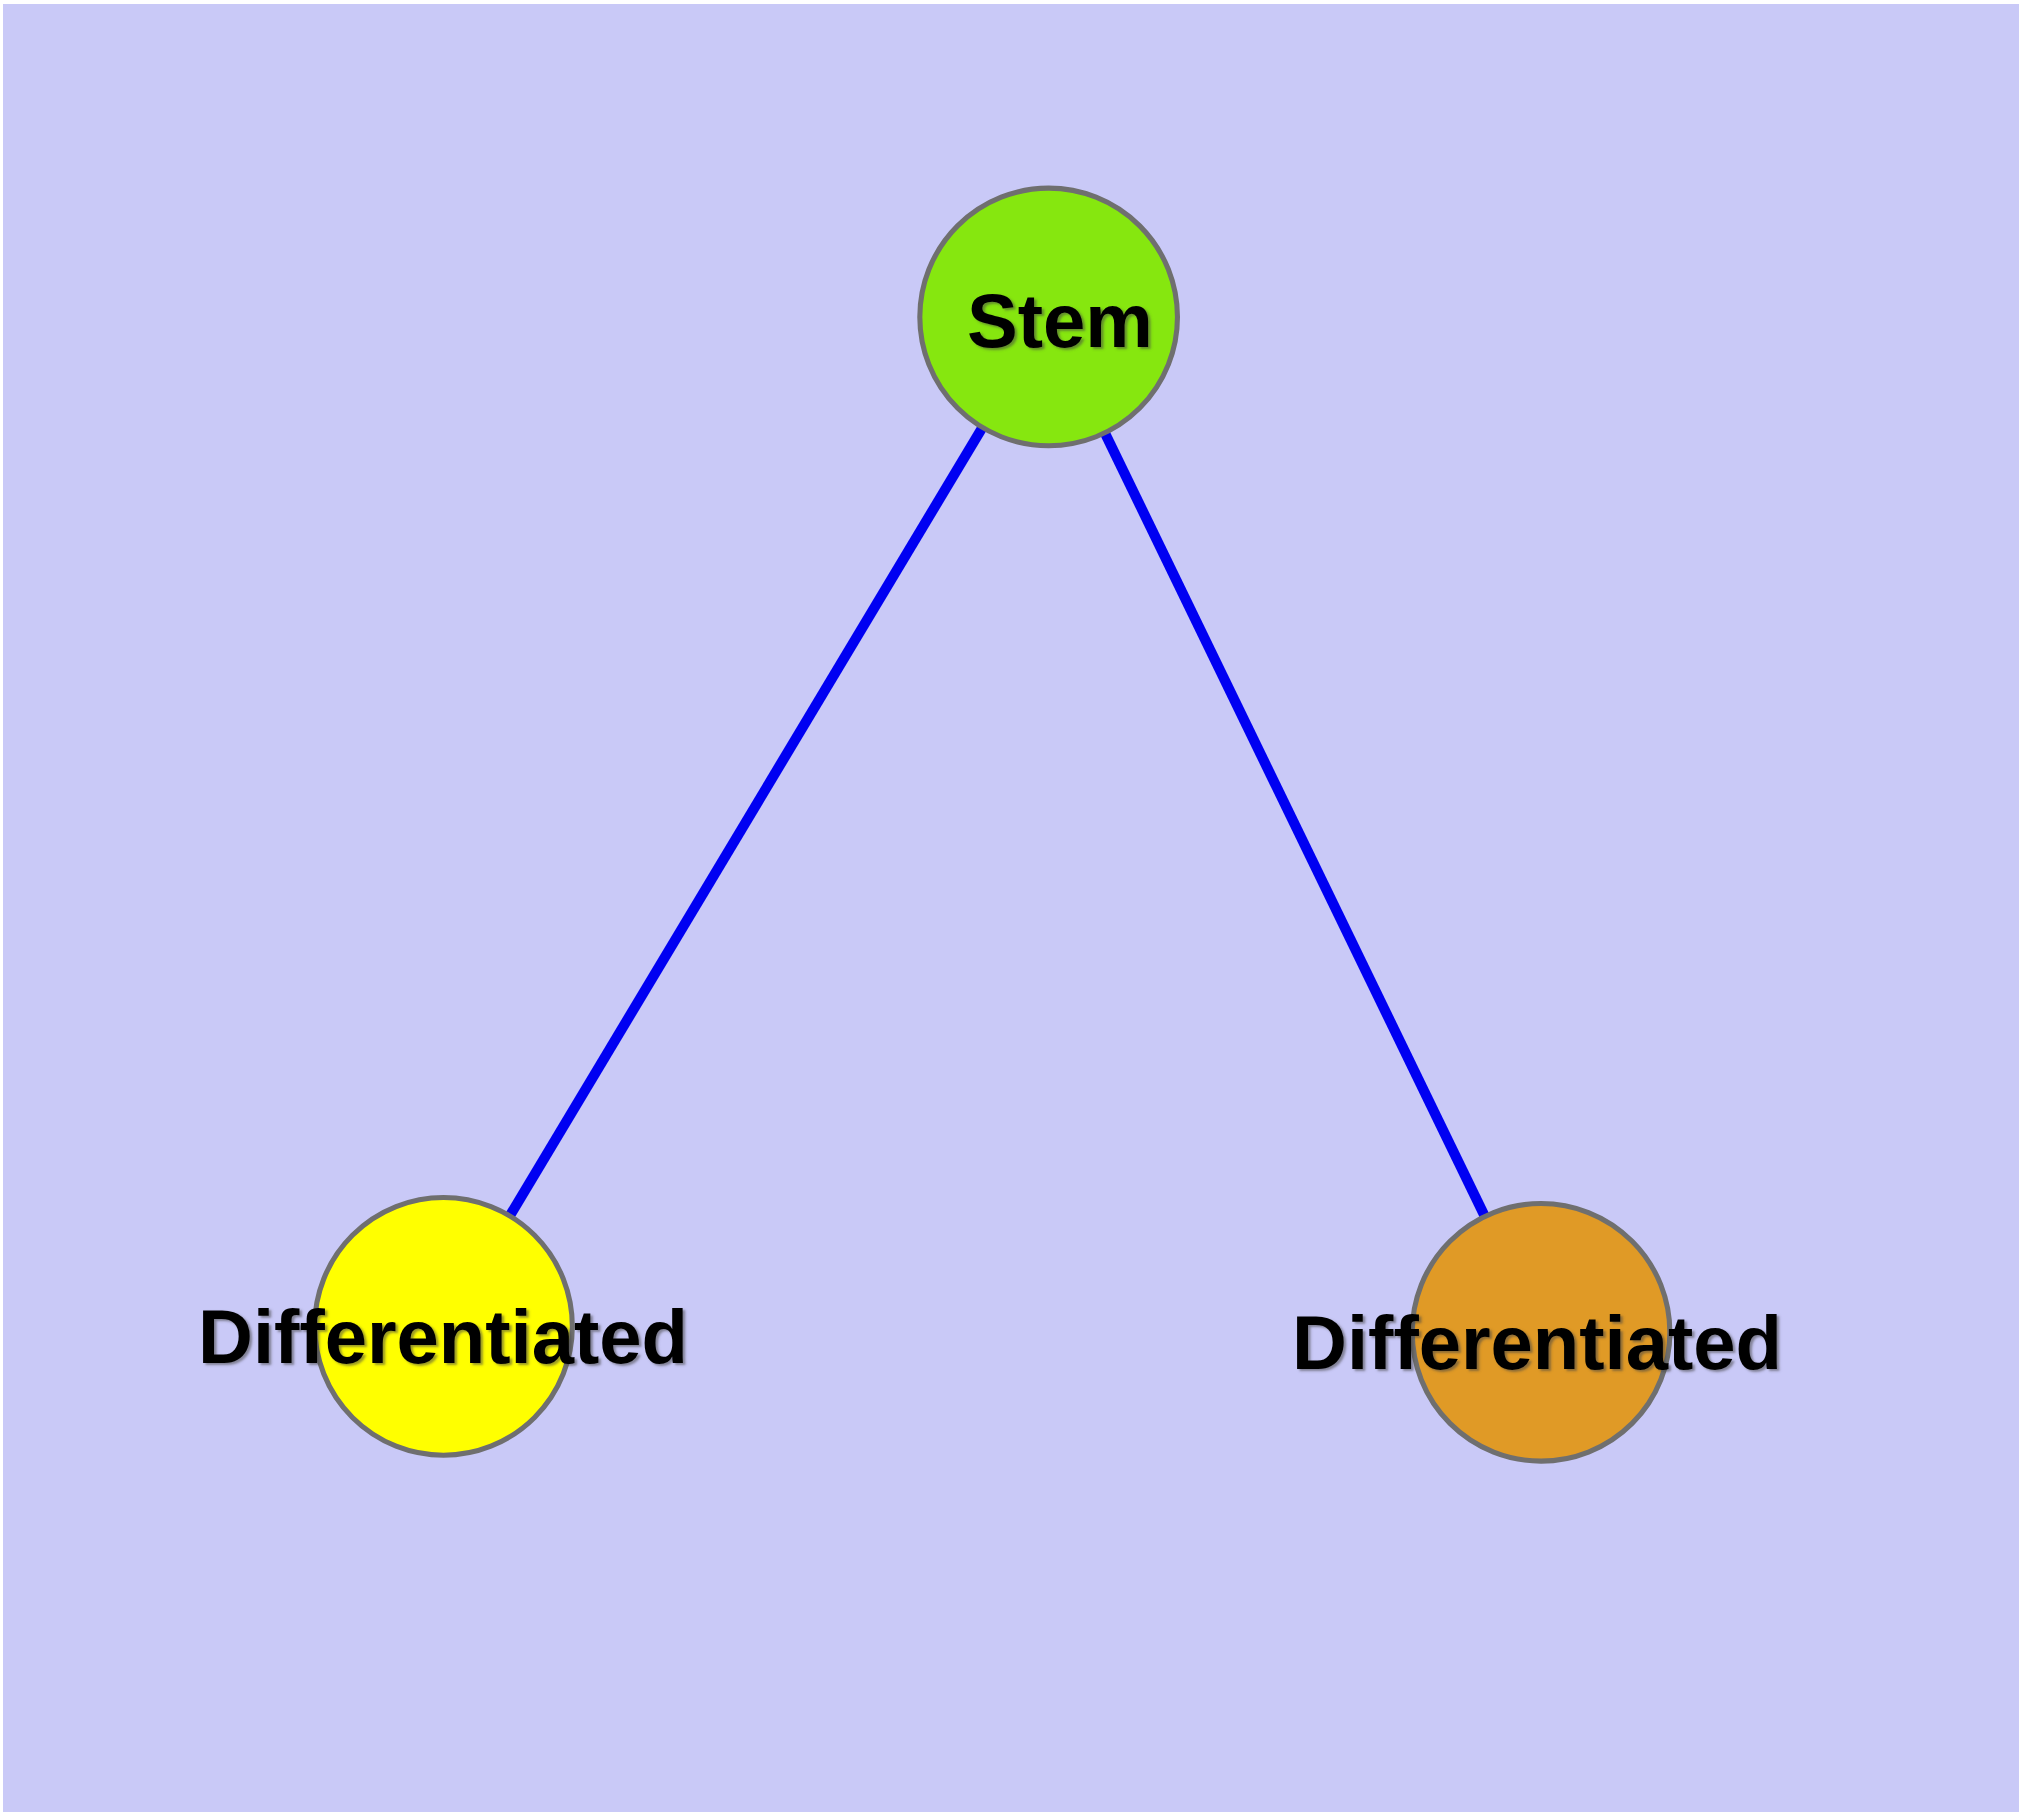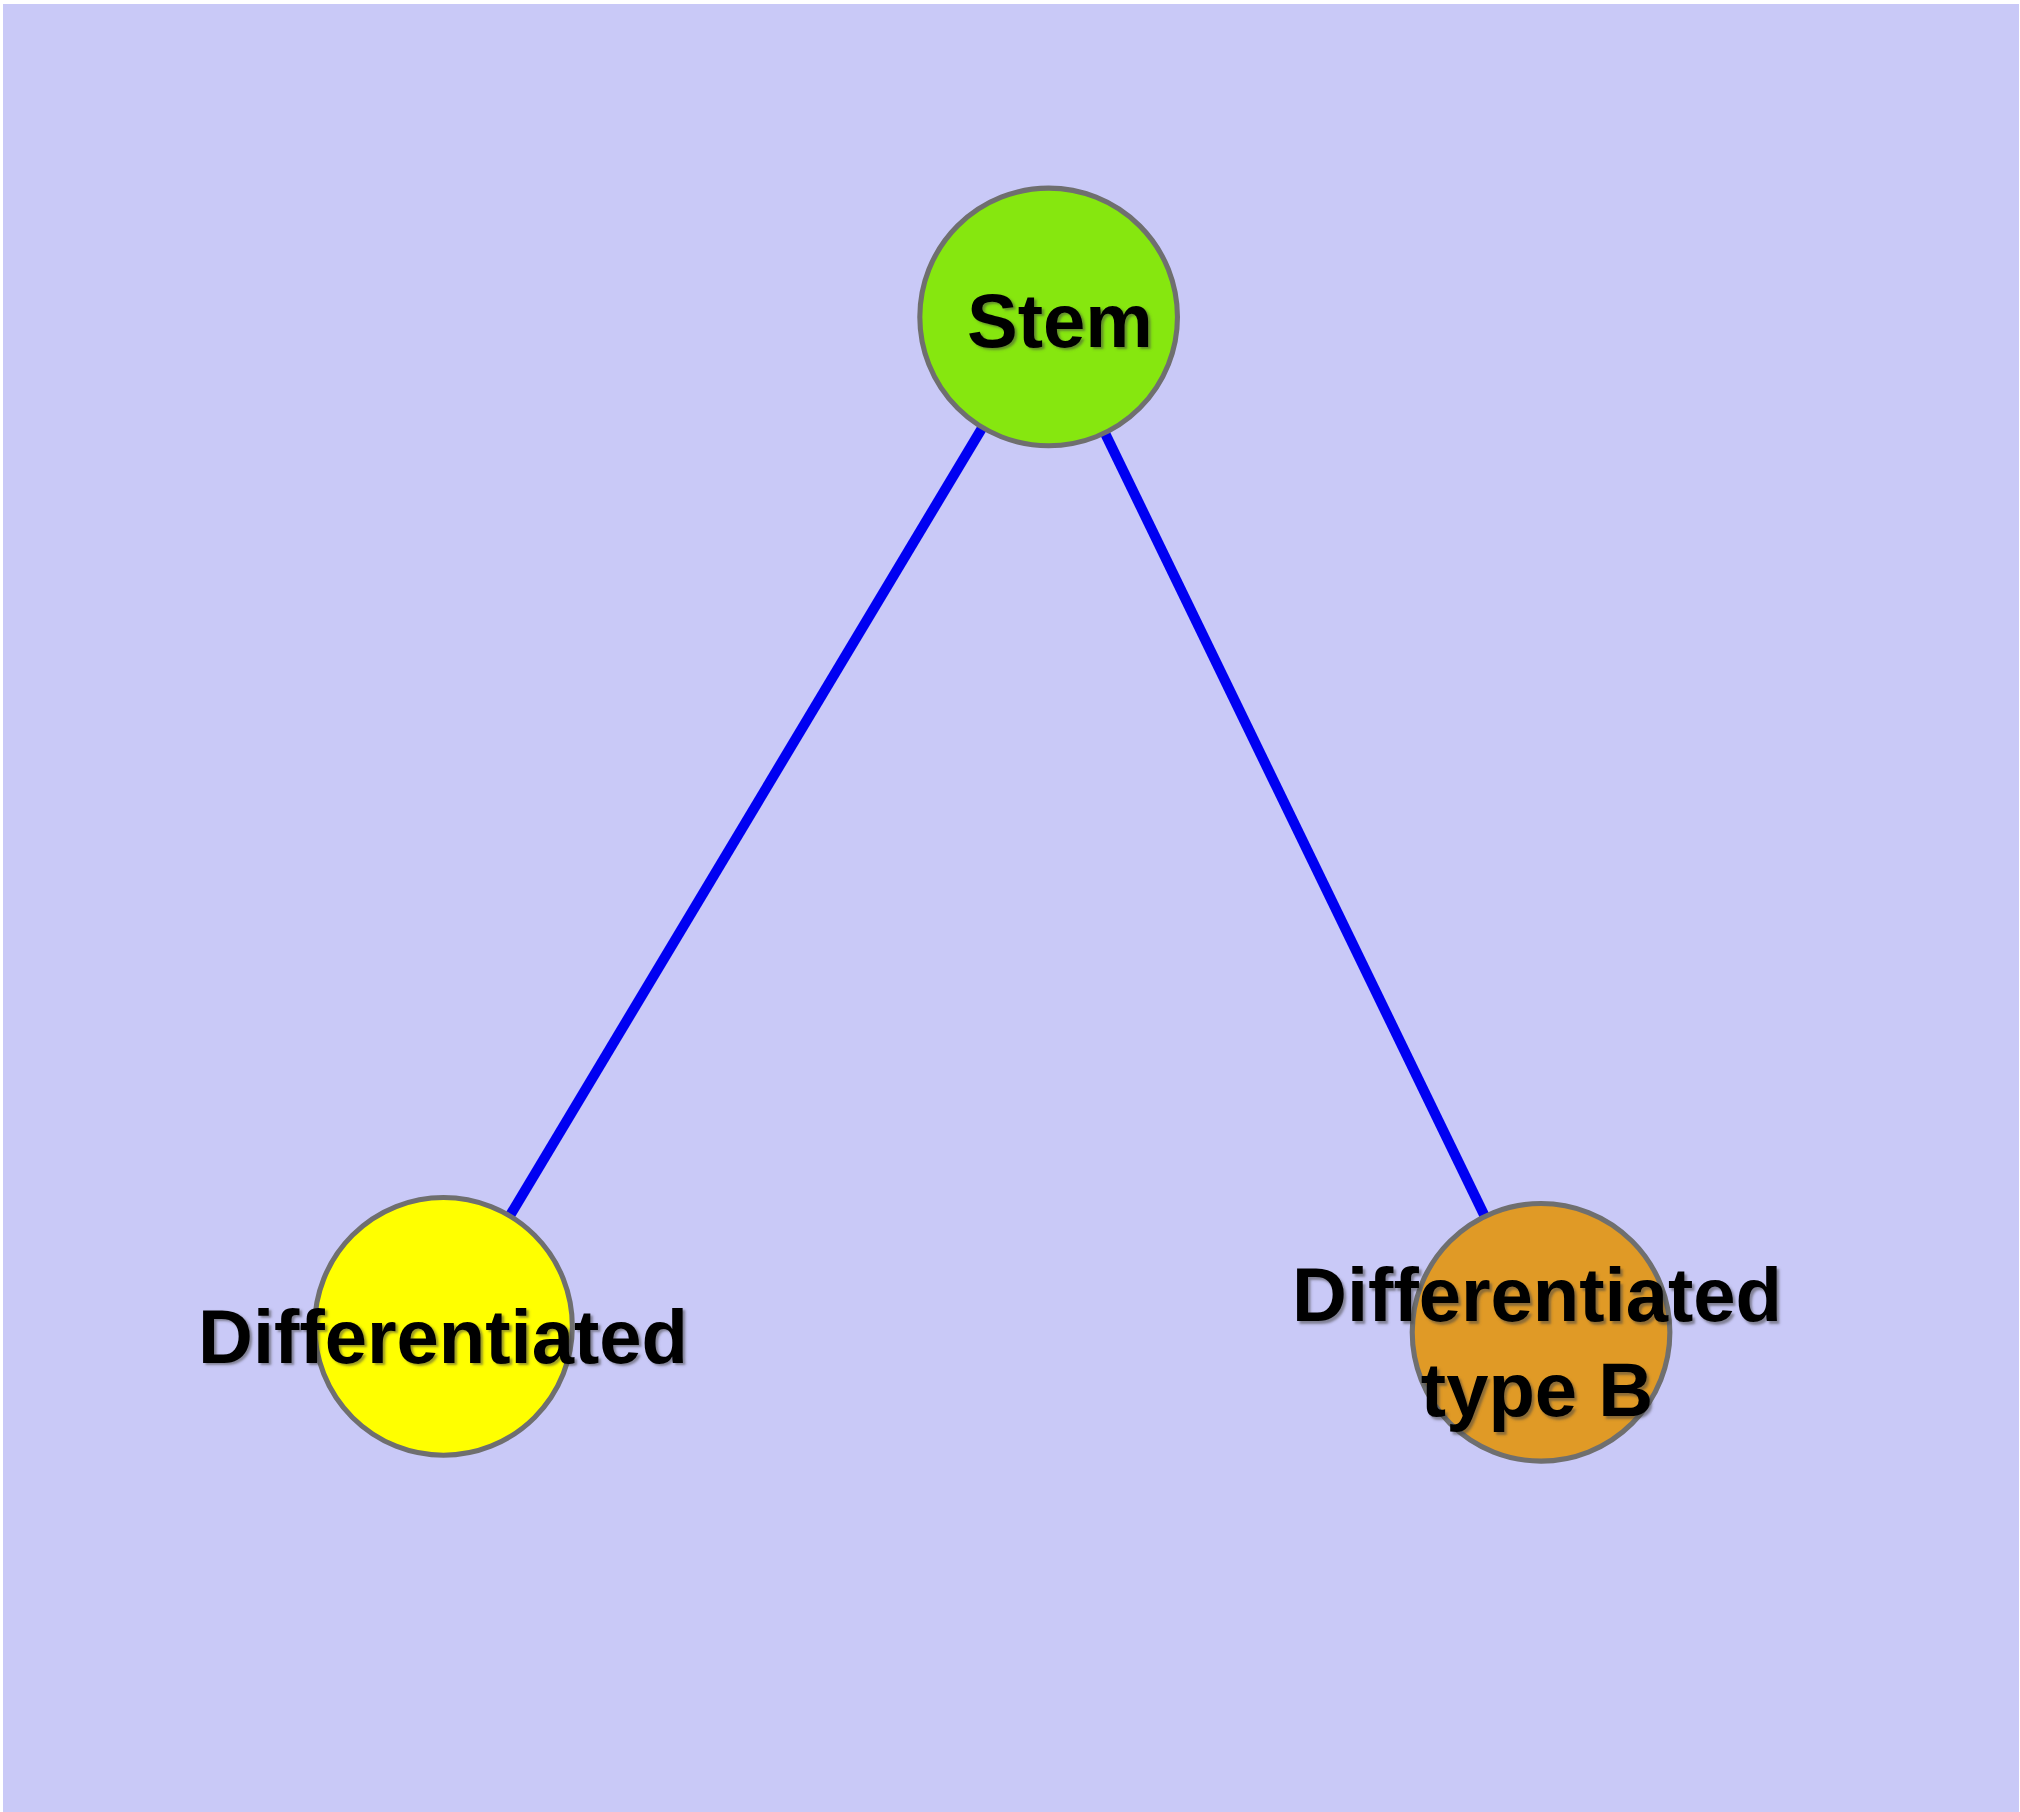--- a/index.html
+++ b/index.html
@@ -69,17 +69,16 @@
     </svg>
   <div class="labels">
       <div class="node-label" style="left: 1048px; top: 320px; color: rgb(0, 0, 0);">
         <div>Stem</div>
       </div>
       <div class="node-label" style="left: 431px; top: 1336px; color: rgb(0, 0, 0);">
         <div>Differentiated</div>
       </div>
       <div class="node-label" style="left: 1525px; top: 1342px; color: rgb(0, 0, 0);">
         <div>Differentiated</div>
-        <div>type B</div>
       </div>
     </div>
 </div>
 
 
 </body></html>

